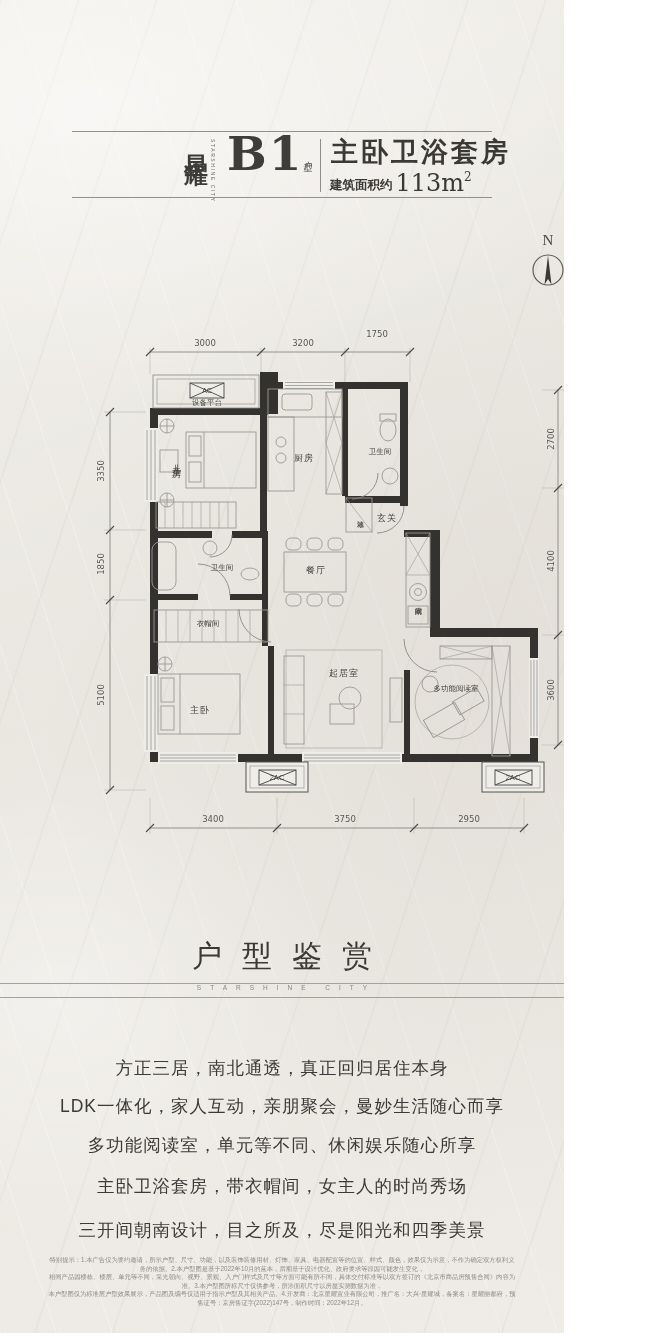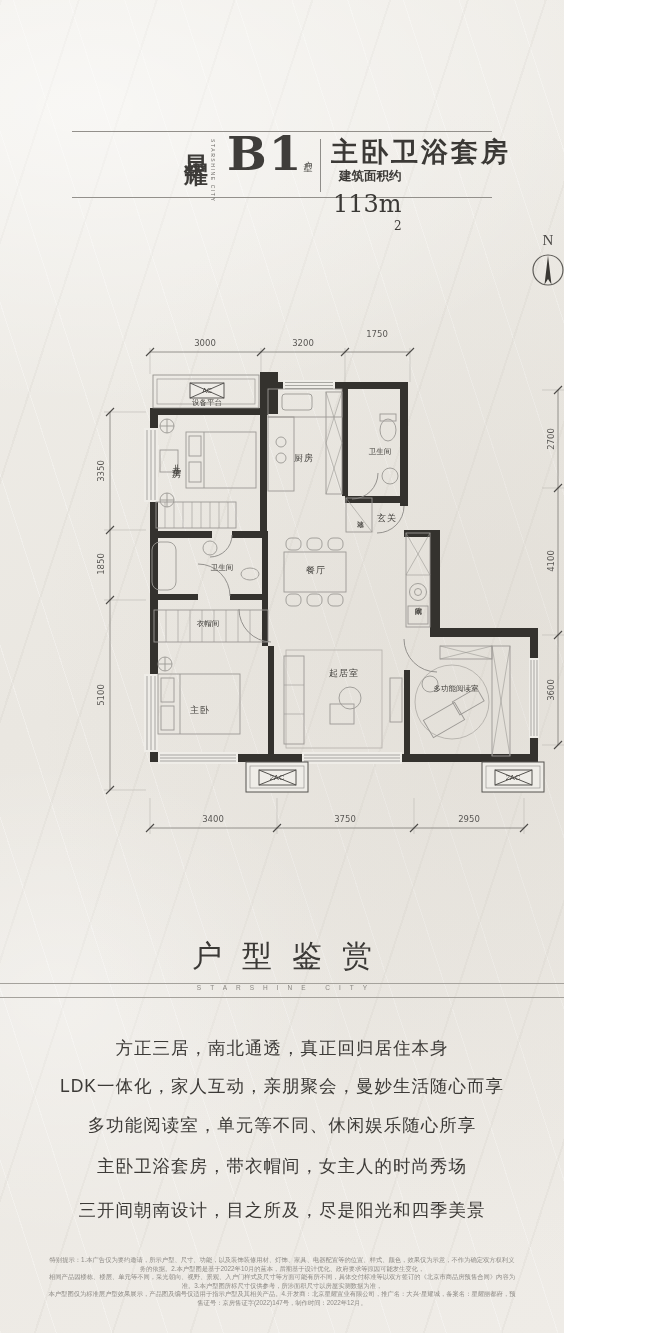--- a/index.html
+++ b/index.html
@@ -24,21 +24,21 @@
     font-family:"Liberation Serif",serif;font-size:24px;font-weight:700;color:#3d3b38;letter-spacing:7px;}
   .brand-en{position:absolute;left:210px;top:139px;writing-mode:vertical-rl;
     font-size:5px;color:#6b6965;letter-spacing:1.6px;}
   .unit{position:absolute;left:227px;top:126px;font-family:"DejaVu Serif",serif;
     font-size:47px;font-weight:600;color:#3f3d3a;letter-spacing:2px;}
   .unit-suffix{position:absolute;left:301px;top:153px;writing-mode:vertical-rl;
     font-size:9px;color:#55534f;letter-spacing:3px;}
   .vdivider{position:absolute;left:320px;top:139px;width:1px;height:53px;background:#8f8d89;}
   .layout-name{position:absolute;left:331px;top:134px;font-family:"Liberation Serif",serif;
     font-size:27px;font-weight:600;color:#3b3936;letter-spacing:3px;}
-  .area{position:absolute;left:330px;top:168px;display:flex;align-items:flex-end;color:#3b3936;flex-direction:column;}
+  .area{position:absolute;left:330px;top:168px;display:flex;align-items:flex-end;color:#3b3936;}
   .area-prefix{font-family:"Liberation Serif",serif;font-size:12.5px;font-weight:700;padding-bottom:4px;}
   .area-value{font-family:"DejaVu Serif",serif;font-size:24px;line-height:30px;margin-left:3px;}
   .area-sup{font-family:"DejaVu Serif",serif;font-size:12px;padding-bottom:14px;}
   
   .compass{position:absolute;left:528px;top:232px;width:40px;text-align:center;}
   .compass-n{font-size:15px;color:#4a4845;font-family:"Liberation Serif",serif;}
   
   .plan{position:absolute;left:0;top:330px;width:660px;height:520px;}
   .plan-svg{position:absolute;left:0;top:0;}
   .pl{position:absolute;transform:translate(-50%,-50%);font-size:9px;color:#45433f;
@@ -50,21 +50,21 @@
     font-family:"DejaVu Sans",sans-serif;white-space:nowrap;}
   .dim.rot{transform:translate(-50%,-50%) rotate(-90deg);}
   
   .sc-title{position:absolute;left:0;right:0;top:936px;text-align:center;
     font-family:"Liberation Serif",serif;font-size:30px;color:#3b3936;
     letter-spacing:20px;text-indent:20px;}
   .sc-line{position:absolute;left:0;right:0;height:1px;background:#a5a29c;}
   .sc-sub{position:absolute;left:0;right:0;top:984px;text-align:center;
     font-size:6.5px;color:#8a8782;letter-spacing:9px;text-indent:9px;}
   .feature{position:absolute;left:0;right:0;text-align:center;font-size:17.5px;
-    color:#3c3a37;letter-spacing:1px;font-weight:500;}
+    color:#3c3a37;letter-spacing:1px;font-weight:500;margin-top:20px;}
   
   .disclaimer{position:absolute;left:48px;right:48px;top:1256px;text-align:center;
     font-size:6.3px;line-height:8.6px;color:#8d8a85;}
   
   .watermark{position:absolute;right:16px;top:1290px;display:flex;align-items:center;gap:6px;}
   .wm-text{font-size:19px;color:#f7f5f0;letter-spacing:.5px;
     text-shadow:1px 1.5px 1px rgba(145,140,130,.55), -0.5px -0.5px 0 rgba(255,255,255,.6);}
   .wm-icon{filter:drop-shadow(1px 1.5px 0.5px rgba(145,140,130,.5));}
 </style>
 </head>

